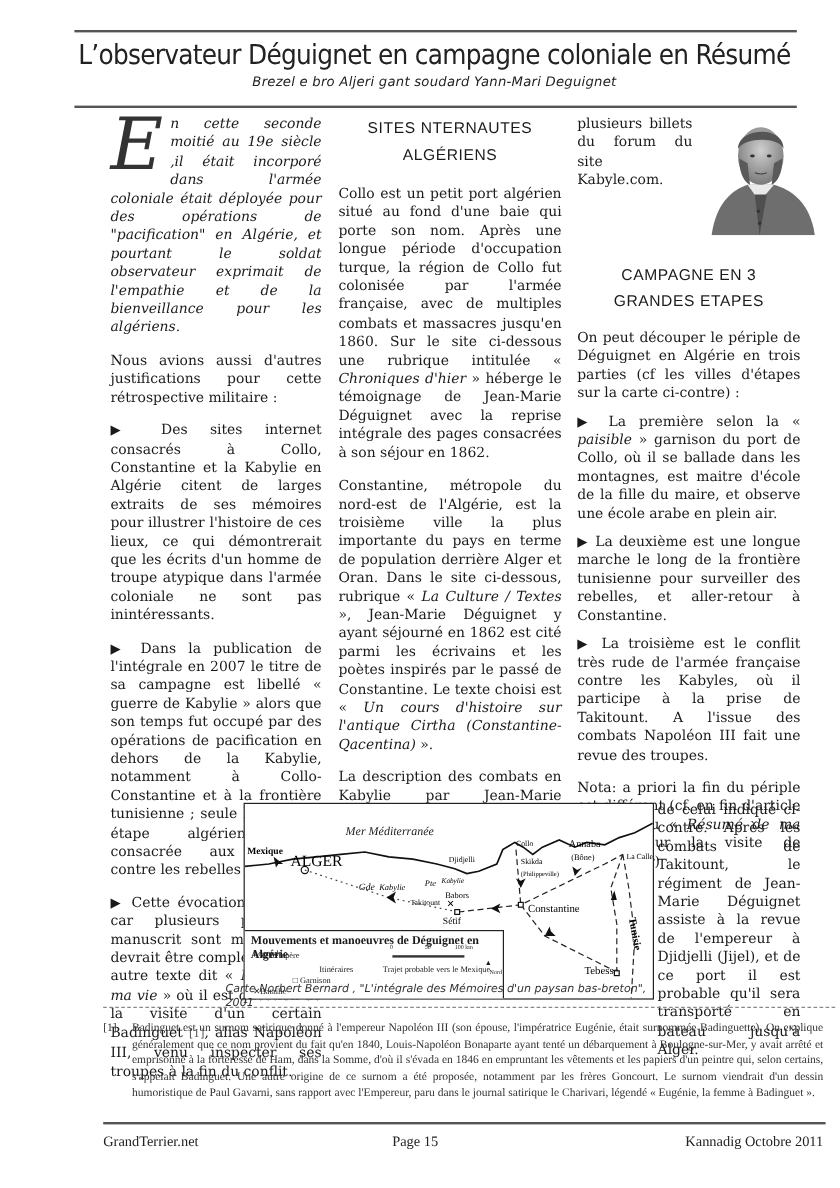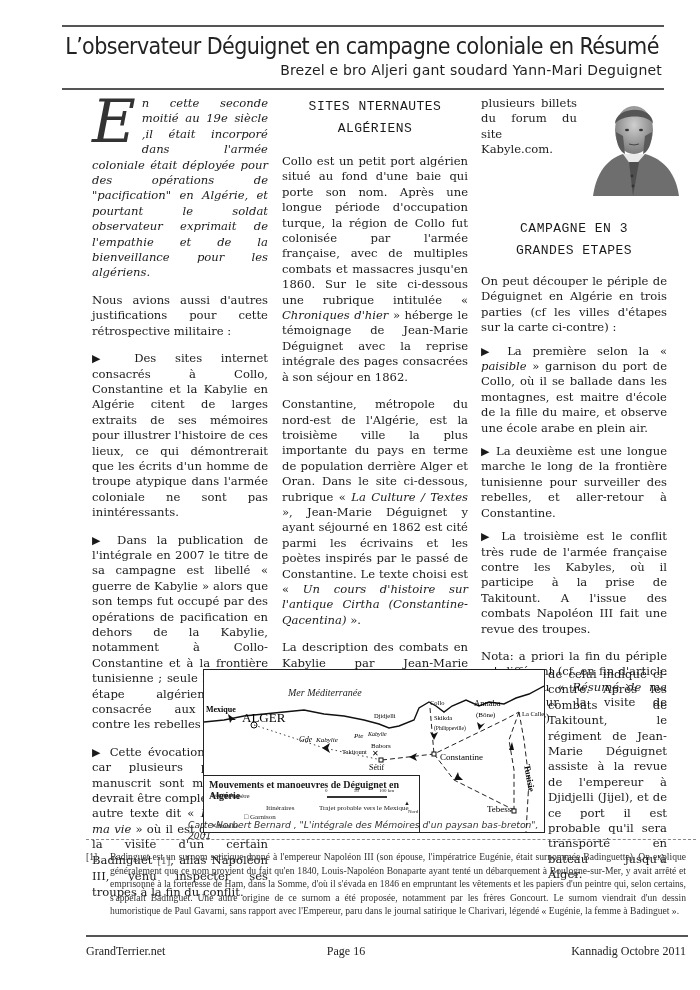--- a/index.html
+++ b/index.html
@@ -1,24 +1,24 @@
 <!DOCTYPE html>
 <html><head>
 <meta charset="utf-8">
 <style>
   html, body { margin:0; padding:0; background:#ffffff; }
   body { width:700px; height:990px; position:relative; overflow:hidden; color:#1a1a1a; font-family:"DejaVu Serif", serif; }
   .rule { position:absolute; height:0; border-top:2px solid #555; }
   .title { position:absolute; left:62px; width:600px; top:33px; text-align:center; font-family:"DejaVu Sans Condensed","DejaVu Sans",sans-serif; font-stretch:condensed; font-size:23px; letter-spacing:-0.6px; color:#222; }
-  .subtitle { position:absolute; left:62px; width:600px; top:62px; text-align:right; font-family:"DejaVu Sans",sans-serif; font-size:14px; color:#222; letter-spacing:0.2px; }
+  .subtitle { position:absolute; left:62px; width:600px; top:62px; text-align:center; font-family:"DejaVu Sans",sans-serif; font-size:11px; font-style:italic; color:#222; letter-spacing:0.2px; }
   .col { position:absolute; font-size:11.6px; line-height:15.4px; text-align:justify; hyphens:manual; }
   .col p { margin:0 0 12px 0; }
   .intro { font-style:italic; }
   .dropcap { float:left; font-family:"DejaVu Serif",serif; font-style:italic; font-size:60px; line-height:50px; margin:0 6px 0 0; color:#333; font-weight:normal; }
-  .section-head { font-family:Liberation Mono, monospace; font-size:13px; text-align:center; line-height:22px; letter-spacing:0.5px; margin:0 0 14px 0; text-transform:uppercase; }
+  .section-head { font-family:Liberation Sans, sans-serif; font-size:13px; text-align:center; line-height:22px; letter-spacing:0.5px; margin:0 0 14px 0; text-transform:uppercase; }
   .arrow { font-size:11px; }
   .ital { font-style:italic; }
   .fnref { font-size:9px; color:#555; }
   .map { position:absolute; left:203px; top:655px; width:340px; height:162px; border:1.5px solid #222; background:#fff;margin-top:14px; }
   .legend { position:absolute; left:0; bottom:0; width:215px; height:56px; border-top:1.5px solid #222; border-right:1.5px solid #222; background:#fff; font-family:"Liberation Serif",serif; font-size:7px; }
   .caption { position:absolute; left:188px; top:819px; width:360px; font-family:"DejaVu Sans",sans-serif; font-style:italic; font-size:9.2px; color:#333; }
   .dashrule { position:absolute; left:86px; width:610px; top:839px; border-top:1px dashed #888; }
   .footnote { position:absolute; left:86px; top:850px; width:600px; font-family:"Liberation Serif",serif; font-size:9.6px; line-height:13.6px; color:#333; text-align:justify; }
   .fn-num { position:absolute; left:0; top:0; }
   .fn-text { margin-left:24px; display:block; }
@@ -160,14 +160,14 @@
 <div class="caption">Carte  Norbert Bernard , "L'intégrale des Mémoires d'un paysan bas-breton", 2001</div>
 
 <div class="dashrule"></div>
 <div class="footnote">
   <span class="fn-num">[1]</span>
   <span class="fn-text">Badinguet est un surnom satirique donné à l'empereur Napoléon III (son épouse, l'impératrice Eugénie, était surnommée Badinguette). On explique généralement que ce nom provient du fait qu'en 1840, Louis-Napoléon Bonaparte ayant tenté un débarquement à Boulogne-sur-Mer, y avait arrêté et emprisonné à la forteresse de Ham, dans la Somme, d'où il s'évada en 1846 en empruntant les vêtements et les papiers d'un peintre qui, selon certains, s'appelait Badinguet. Une autre origine de ce surnom a été proposée, notamment par les frères Goncourt. Le surnom viendrait d'un dessin humoristique de Paul Gavarni, sans rapport avec l'Empereur, paru dans le journal satirique le Charivari, légendé « Eugénie, la femme à Badinguet ».</span>
 </div>
 
 <div class="rule" style="left:86px;width:602px;top:935px;"></div>
 <div class="footer" style="left:86px;">GrandTerrier.net</div>
-<div class="footer" style="left:296px;width:100px;text-align:center;">Page 16</div>
+<div class="footer" style="left:296px;width:100px;text-align:center;">Page 15</div>
 <div class="footer" style="right:14px;margin-left:25px;">Kannadig Octobre 2011</div>
 
 </body></html>

